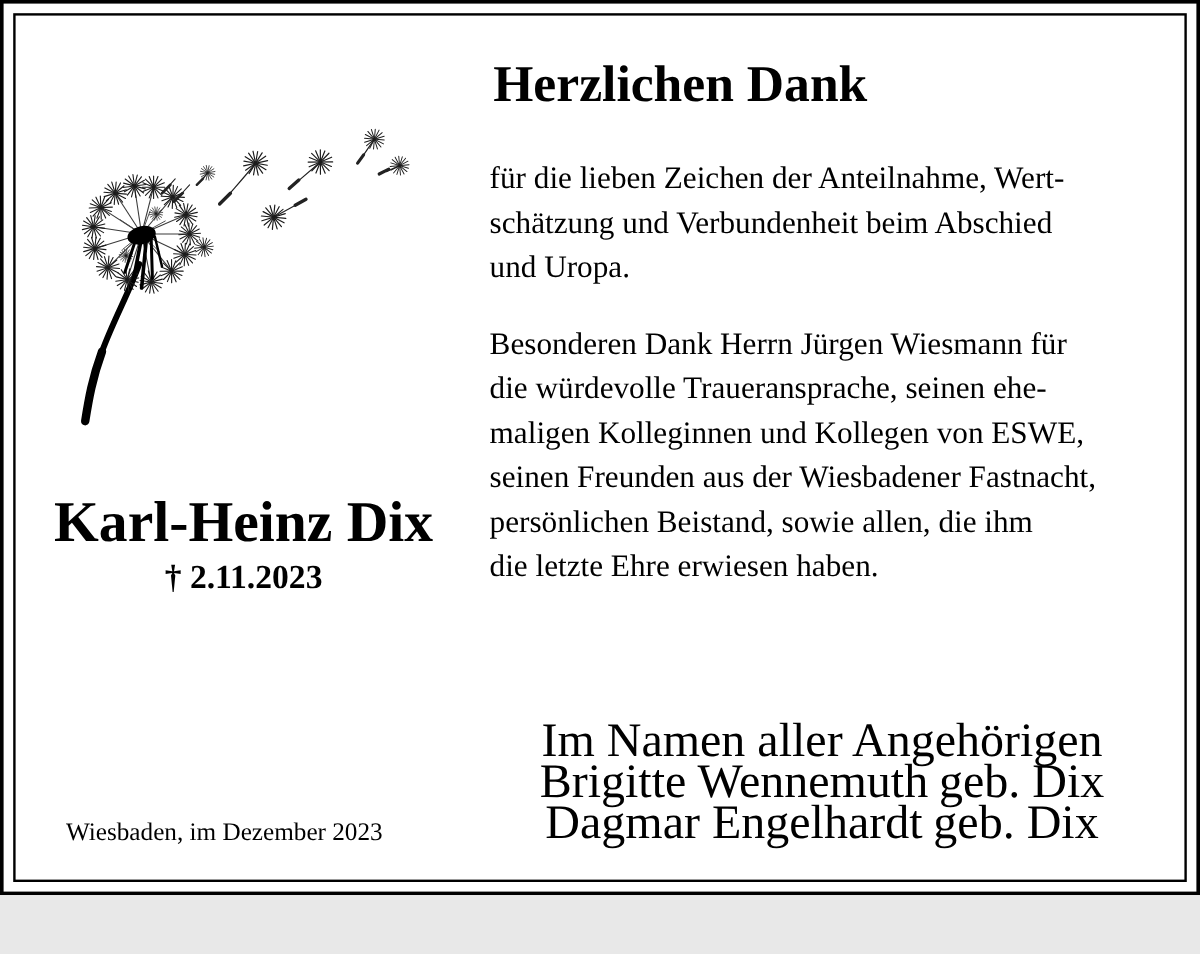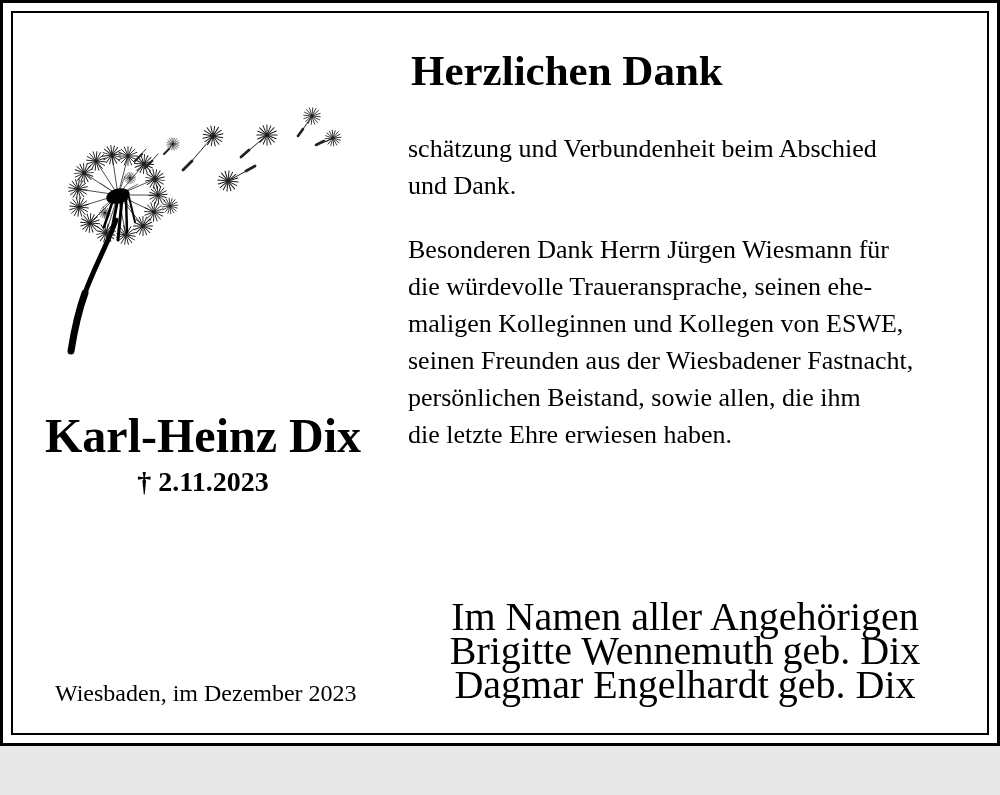--- a/index.html
+++ b/index.html
@@ -85,21 +85,21 @@
     font-size: 40px;
     line-height: 34px;
   }
   .family-line { white-space: nowrap; }
   .fam-name { font-weight: normal; }
   .fam-suffix { margin-left: 9px; text-align: right; }
   .dateline {
     position: absolute;
     left: 55px;
     top: 679px;
-    font-size: 24px;
+    font-size: 21px;
     line-height: 28px;
     white-space: nowrap;
   }
 </style>
 </head>
 <body>
 
 <div class="page">
   <div class="frame-outer"></div>
   <div class="frame-inner"></div>
@@ -202,22 +202,23 @@
     <use href="#tuft" transform="translate(183,48) scale(0.9) rotate(10)"></use>
     <use href="#tuft" transform="translate(237,47) scale(0.9) rotate(22)"></use>
     <use href="#tuft" transform="translate(282,28) scale(0.75) rotate(5)"></use>
     <use href="#tuft" transform="translate(303,50) scale(0.7) rotate(17)"></use>
     <use href="#tuft" transform="translate(198,93) scale(0.9) rotate(28)"></use>
     <use href="#tuft" transform="translate(143,56) scale(0.55) rotate(12)"></use>
   </svg>
 
   <div class="body-col">
     <div class="para">
+      <div class="line">für die lieben Zeichen der Anteilnahme, Wert-</div>
       <div class="line">schätzung und Verbundenheit beim Abschied</div>
-      <div class="line">und Dank.</div>
+      <div class="line">und Uropa.</div>
     </div>
     <div class="para para2">
       <div class="line">Besonderen Dank Herrn Jürgen Wiesmann für</div>
       <div class="line">die würdevolle Traueransprache, seinen ehe-</div>
       <div class="line">maligen Kolleginnen und Kollegen von ESWE,</div>
       <div class="line">seinen Freunden aus der Wiesbadener Fastnacht,</div>
       <div class="line">persönlichen Beistand, sowie allen, die ihm</div>
       <div class="line">die letzte Ehre erwiesen haben.</div>
     </div>
   </div>

